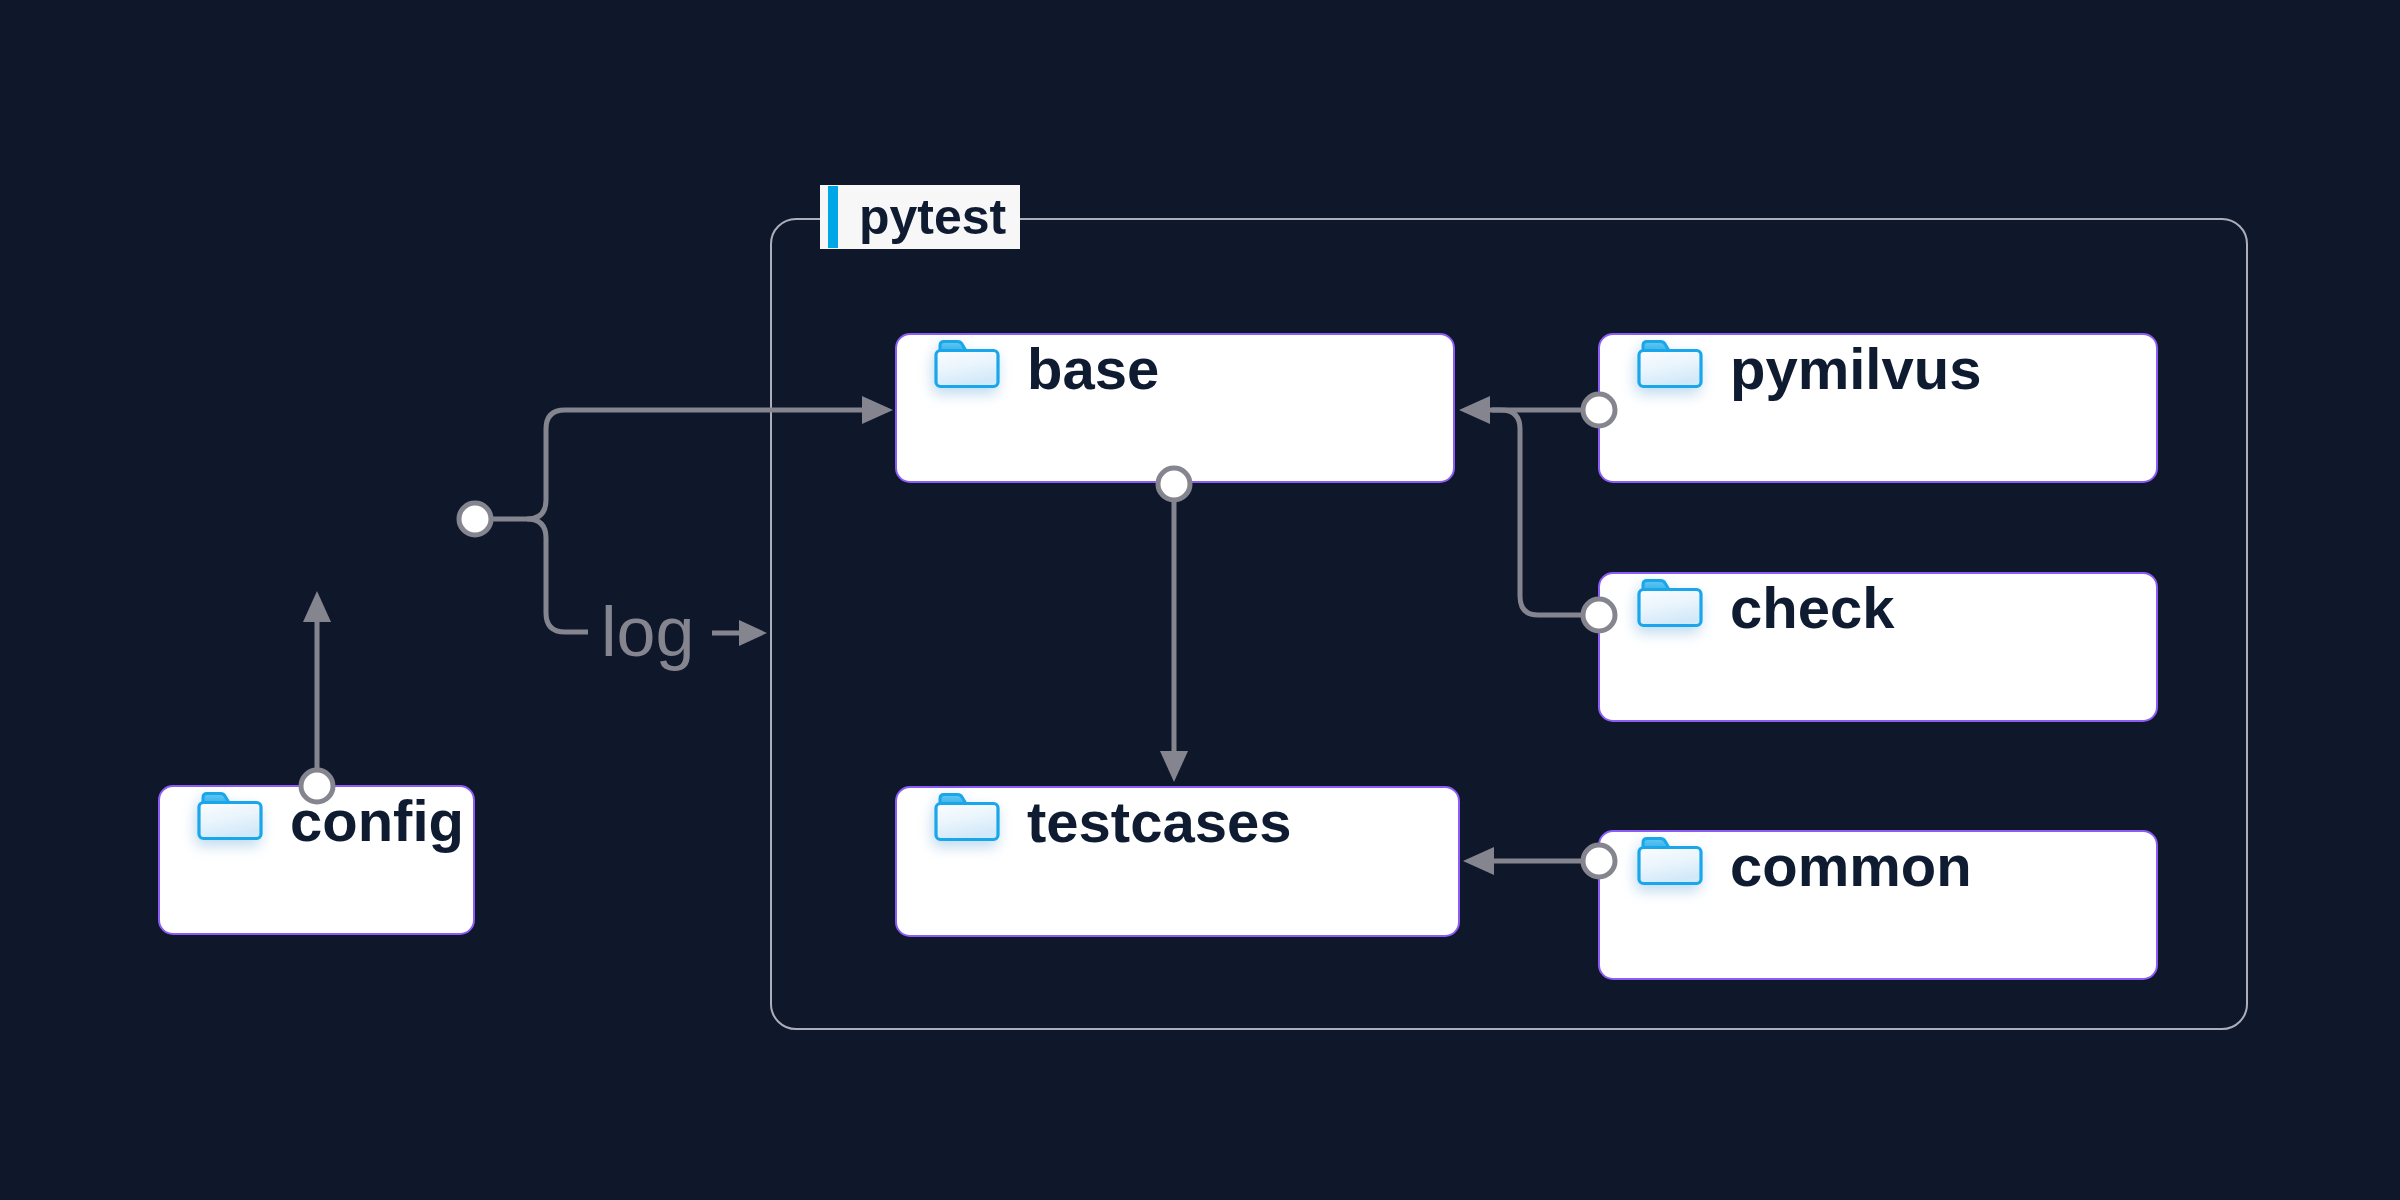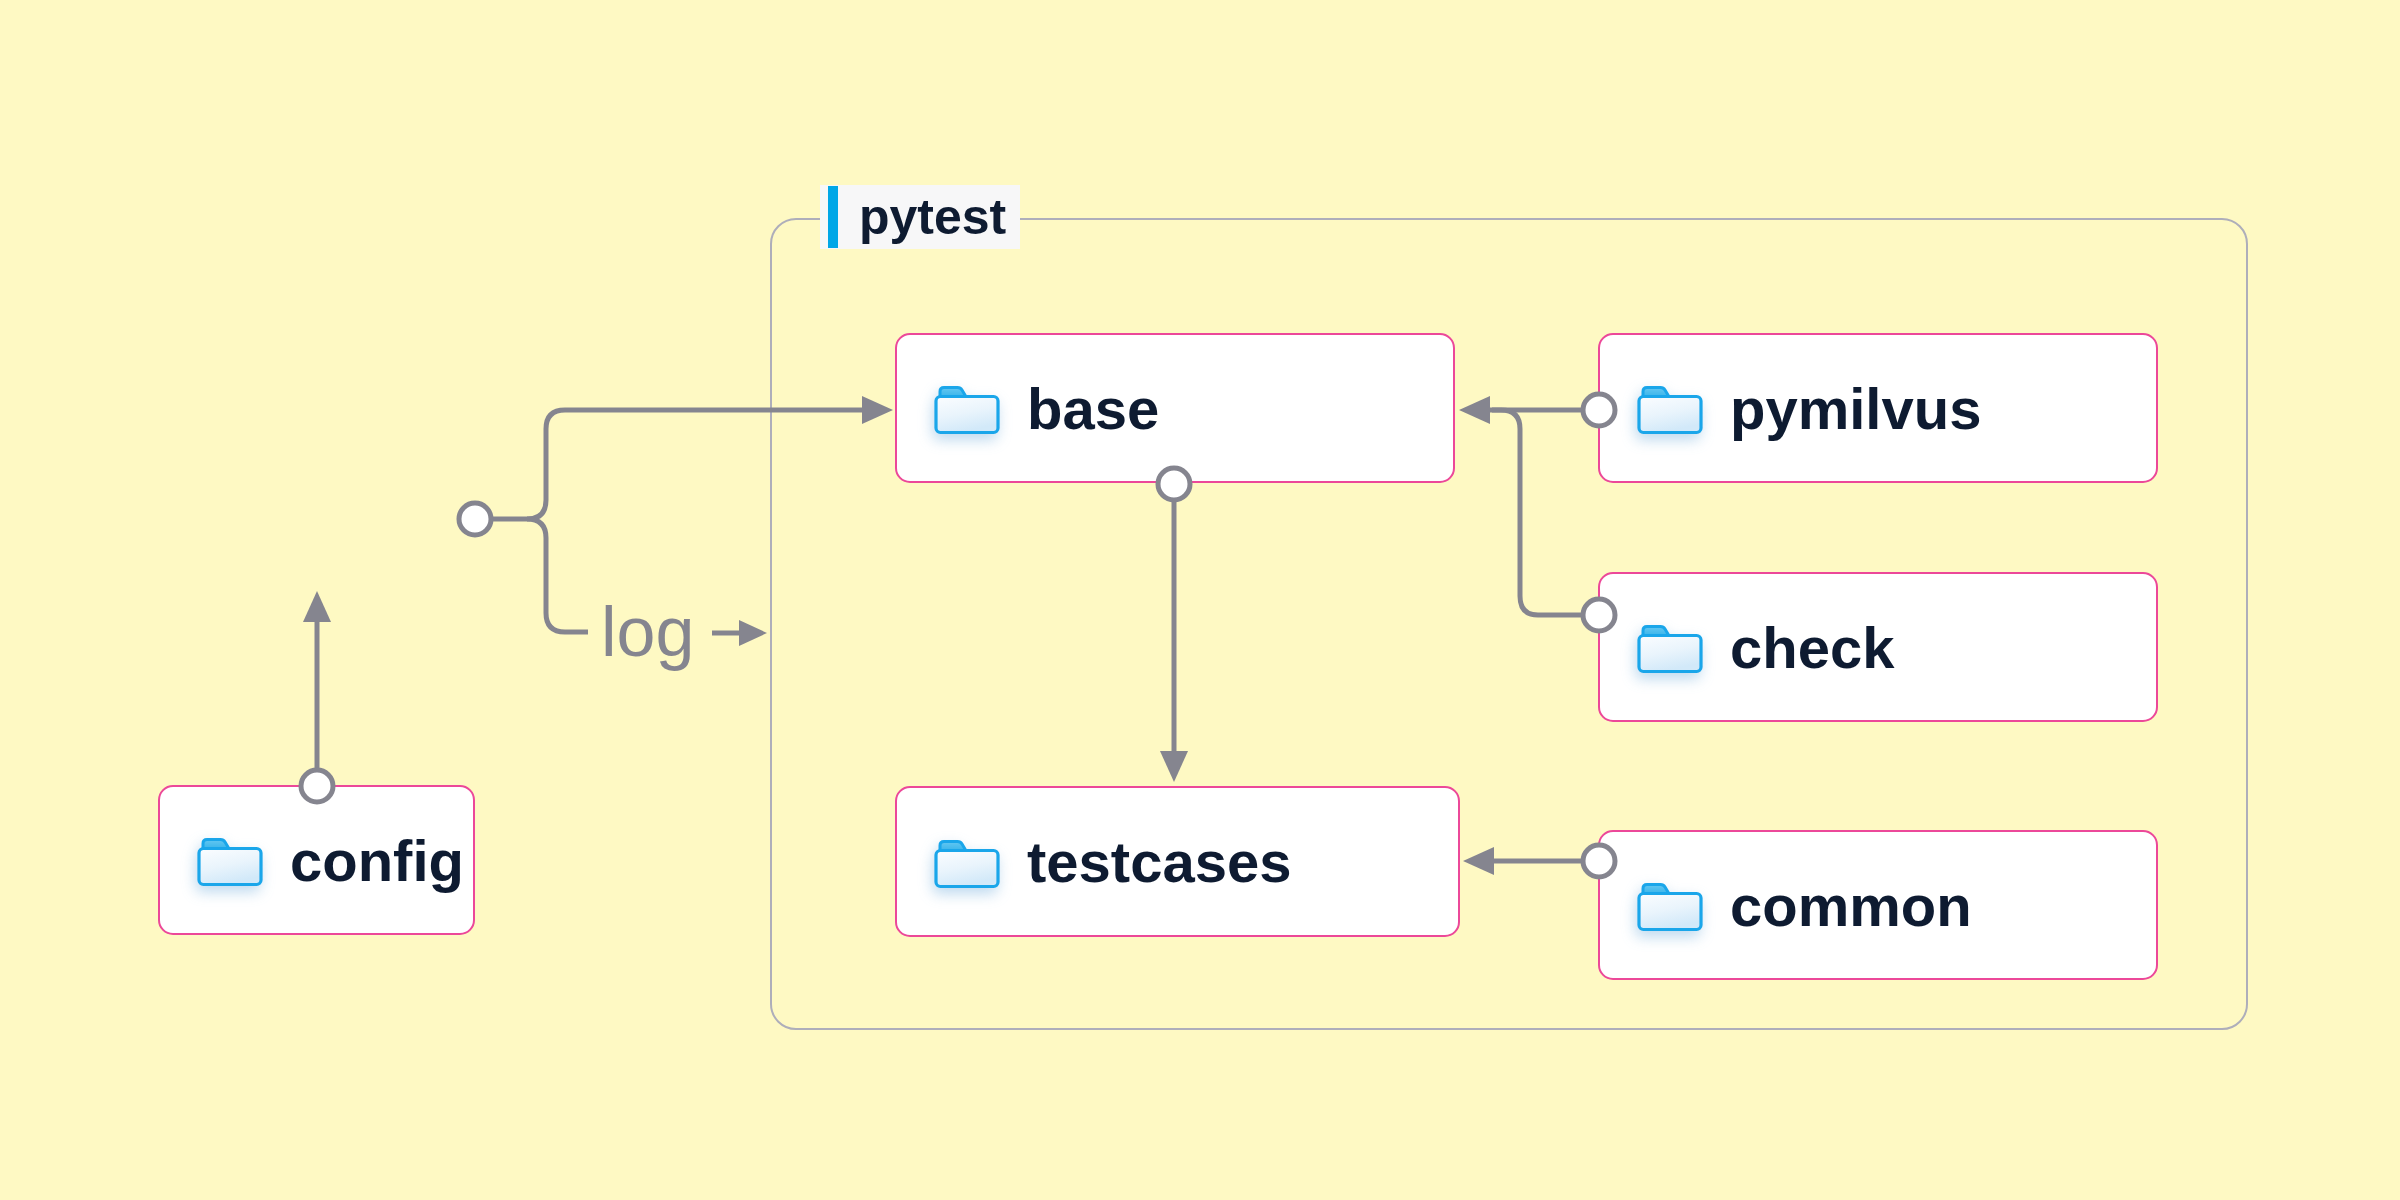--- a/index.html
+++ b/index.html
@@ -5,21 +5,21 @@
   html, body {
     margin: 0;
     padding: 0;
     background: #f7f7f8;
     font-family: "Liberation Sans", sans-serif;
   }
   .canvas {
     position: relative;
     width: 2400px;
     height: 1200px;
-    background: #fef9c3;
+    background: #0f172a;
     overflow: hidden;
   }
 
   
   .group-frame {
     position: absolute;
     left: 770px;
     top: 218px;
     width: 1478px;
     height: 812px;
@@ -50,25 +50,24 @@
     font-size: 50px;
     font-weight: 700;
     color: #0e1b31;
     line-height: 62px;
   }
 
   
   .node {
     position: absolute;
     background: #ffffff;
-    border: 2px solid #ec4899;
+    border: 2px solid #8b5cf6;
     border-radius: 15px;
     box-sizing: border-box;
     display: flex;
-    align-items: center;
     padding-left: 36px;
     gap: 26px;
     z-index: 2;
   }
   .node .node-label {
     font-size: 58px;
     font-weight: 700;
     color: #0e1b31;
     white-space: nowrap;
   }

